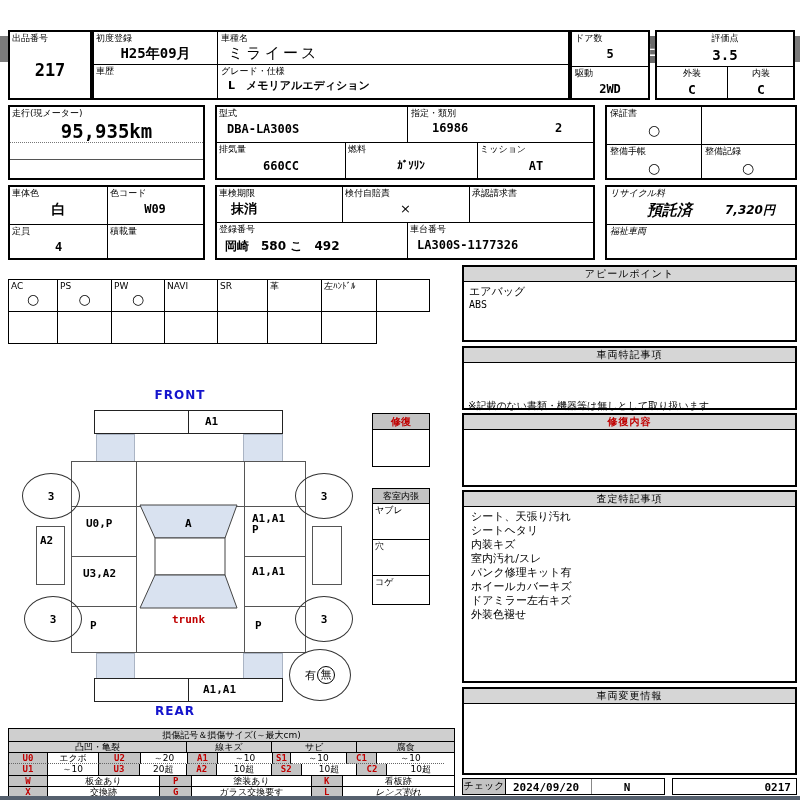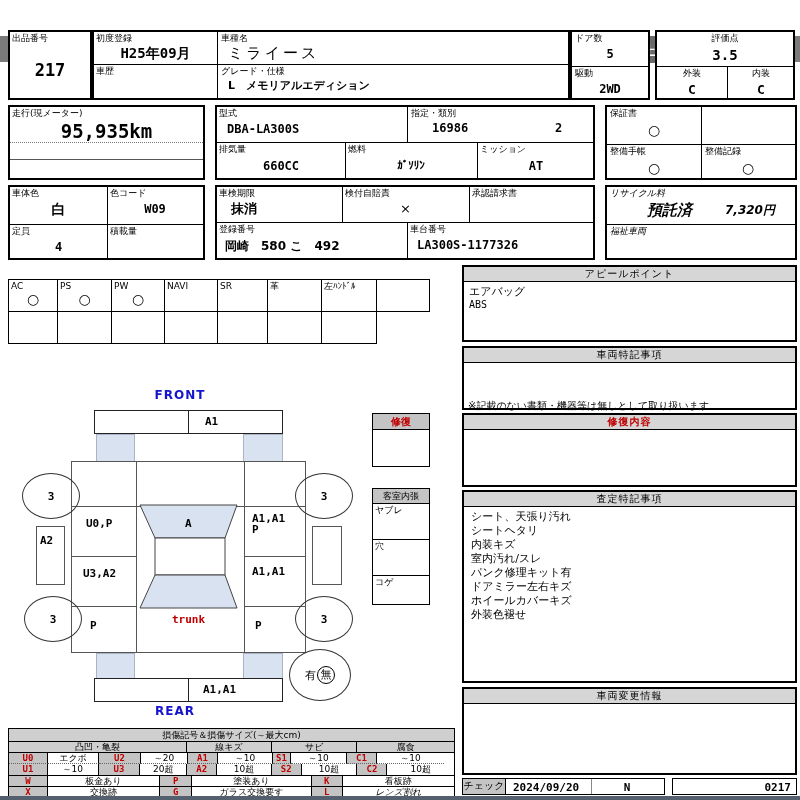--- a/index.html
+++ b/index.html
@@ -227,22 +227,22 @@
   </div>
 
   <div class="sec" style="left:462px;top:490px;width:335px;height:193px;">
     <div class="sec-h">査定特記事項</div>
     <div class="sec-b" style="font-size:11px;line-height:14px;padding-left:7px;">
       <div>シート、天張り汚れ</div>
       <div>シートヘタリ</div>
       <div>内装キズ</div>
       <div>室内汚れ/スレ</div>
       <div>パンク修理キット有</div>
+      <div>ホイールカバーキズ</div>
       <div>ドアミラー左右キズ</div>
-      <div>ホイールカバーキズ</div>
       <div>外装色褪せ</div>
     </div>
   </div>
 
   <div class="sec" style="left:462px;top:687px;width:335px;height:88px;">
     <div class="sec-h">車両変更情報</div>
     <div class="sec-b"></div>
   </div>
 
   <div class="bx1" style="left:462px;top:778px;width:203px;height:17px;">

